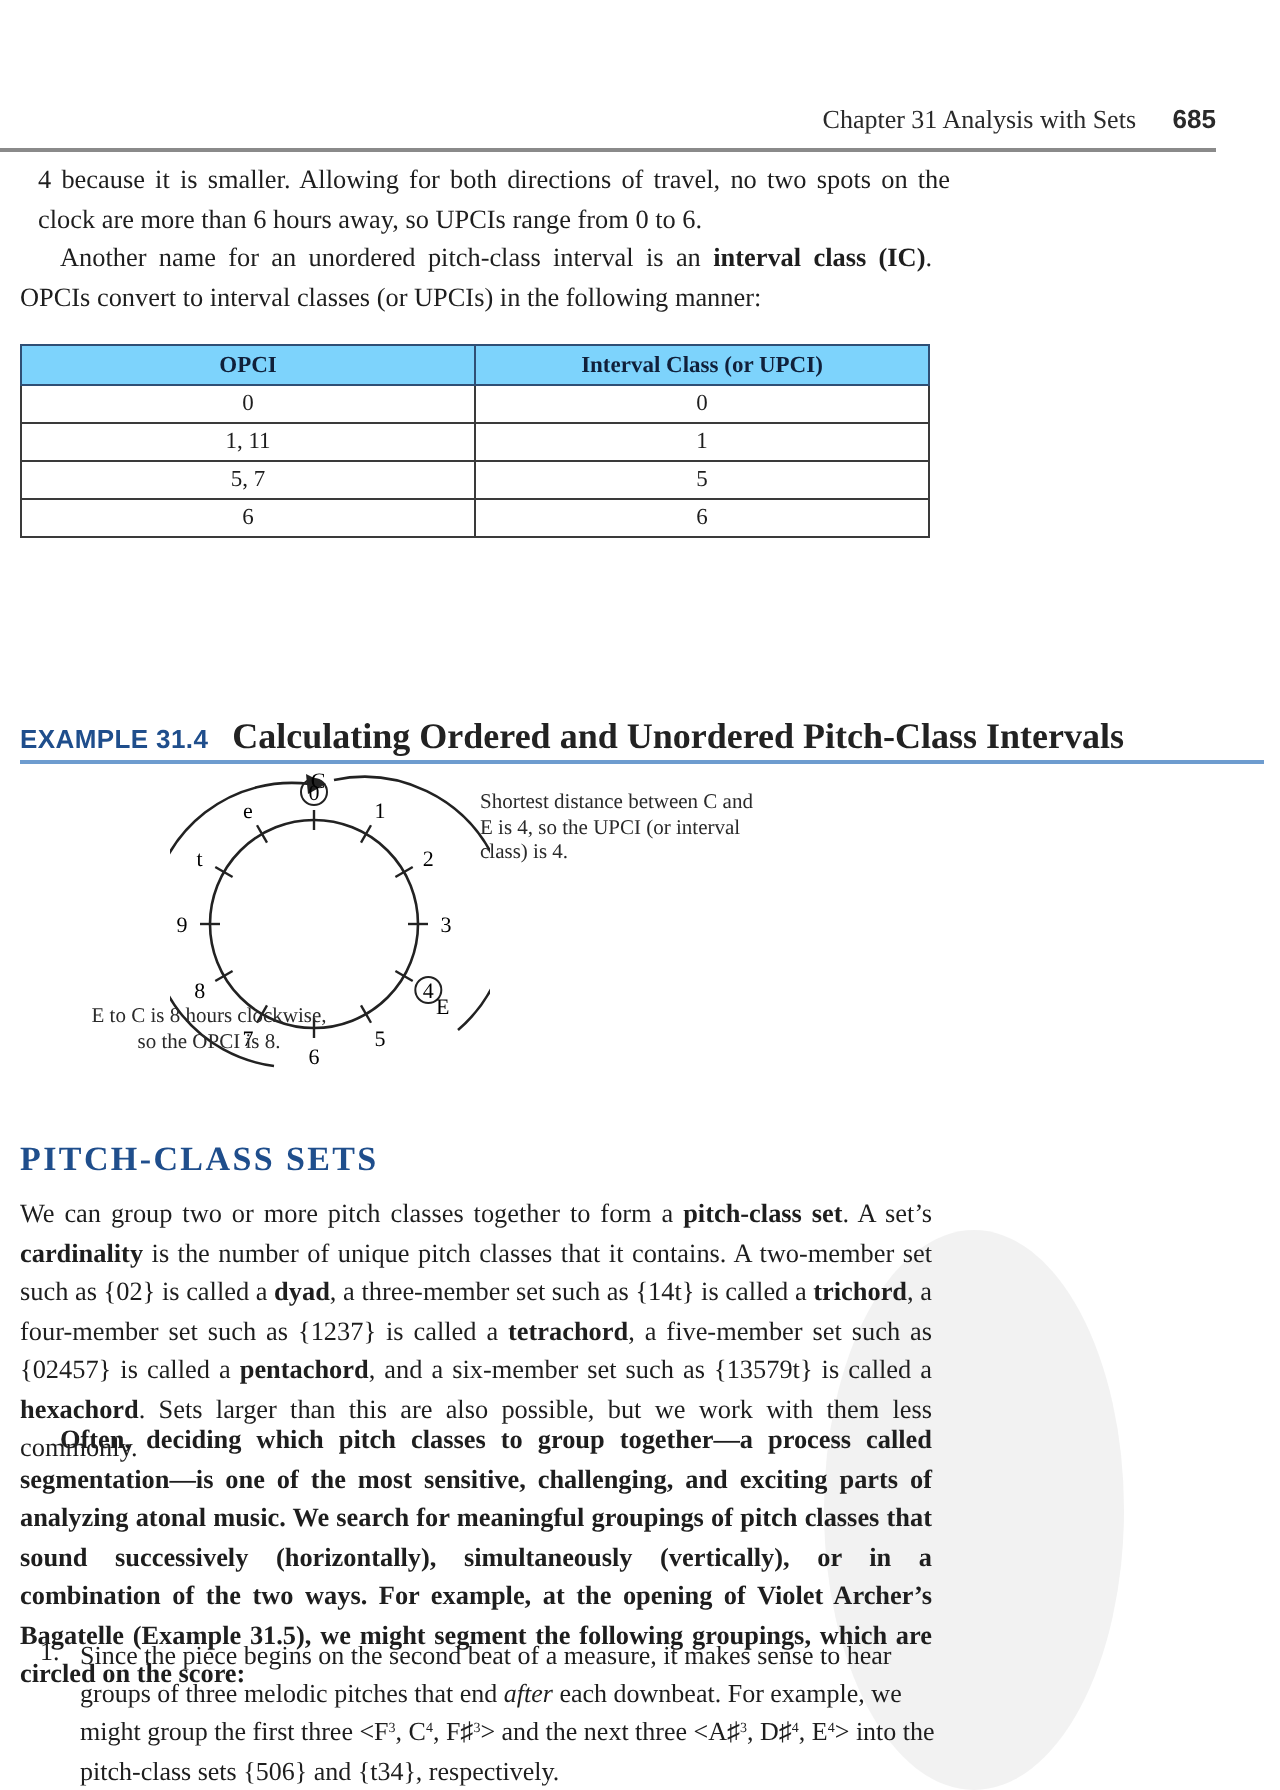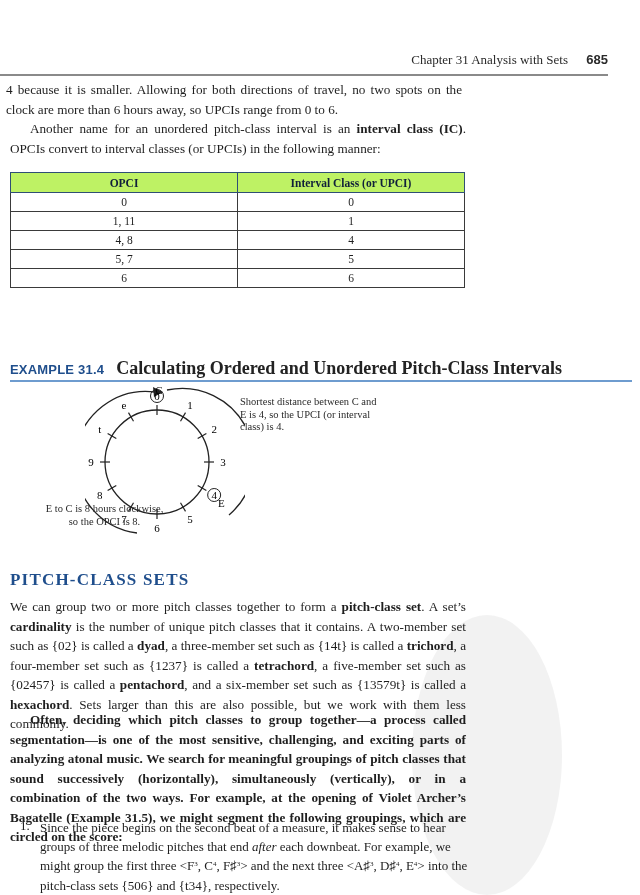--- a/index.html
+++ b/index.html
@@ -3,25 +3,25 @@
 <meta charset="utf-8">
 <style>
   html, body { margin:0; padding:0; background:#ffffff; }
   body { width:640px; height:895px; position:relative; overflow:hidden;
          font-family:"Liberation Serif","DejaVu Serif",serif; color:#1e1e1e; }
   .abs { position:absolute; }
   .running-head { top:40px; left:0; width:608px; height:22px; border-bottom:2px solid #8a8a8a;margin-top:12px; }
   .running-head .chap { position:absolute; right:40px; top:0; font-size:13px; color:#2a2a2a; }
   .running-head .pg { position:absolute; right:0; top:0; font-size:13px; font-weight:bold; color:#2a2a2a; font-family:"Liberation Sans","DejaVu Sans",sans-serif; }
   p.body { margin:0; font-size:13.2px; line-height:19.5px; text-align:justify; }
-  .para1 { top:80px; left:6px; width:456px; }
+  .para1 { top:80px; left:19px; width:456px; }
   .para2 { top:119px; left:10px; width:456px; }
   .indent { text-indent:20px; }
   table.ic { position:absolute; top:172px; left:10px; width:455px; border-collapse:collapse; font-size:11.5px; }
-  table.ic th { background:#bef264; color:#10203a; font-weight:bold; height:17px; border:1px solid #2f4f75; text-align:center; }
+  table.ic th { background:#7dd3fc; color:#10203a; font-weight:bold; height:17px; border:1px solid #2f4f75; text-align:center; }
   table.ic td { height:18px; border:1px solid #3a3a3a; text-align:center; padding:0; background:#fff; }
   .ex-head { top:358px; left:10px; width:622px; height:22px; border-bottom:2px solid #6e9ccf; }
   .ex-label { font-family:"Liberation Sans","DejaVu Sans",sans-serif; font-weight:bold; color:#1f4e8c; font-size:13px; letter-spacing:0.2px;margin-top:20px; }
   .ex-title { font-weight:bold; font-size:18px; color:#222; margin-left:12px; }
   .note { font-size:10.5px; line-height:12.5px; color:#2a2a2a; }
   .note-right { top:396px; left:240px; width:140px; }
   .note-left { top:503px; left:0px; width:121px; text-align:center;padding-left:44px; }
   .section-title { top:570px; left:10px; font-size:17px; font-weight:bold; color:#1f4e8c; letter-spacing:1.2px; }
   .para3 { top:597px; left:10px; width:456px; }
   .para4 { top:710px; left:10px; width:456px;font-weight:bold; }
@@ -50,24 +50,20 @@
     </tr>
   </thead>
   <tbody id="ic-body">
       <tr>
         <td>0</td>
         <td>0</td>
       </tr>
       <tr>
         <td>1, 11</td>
         <td>1</td>
-      </tr>
-      <tr>
-        <td>4, 8</td>
-        <td>4</td>
       </tr>
       <tr>
         <td>5, 7</td>
         <td>5</td>
       </tr>
       <tr>
         <td>6</td>
         <td>6</td>
       </tr>
     </tbody>

